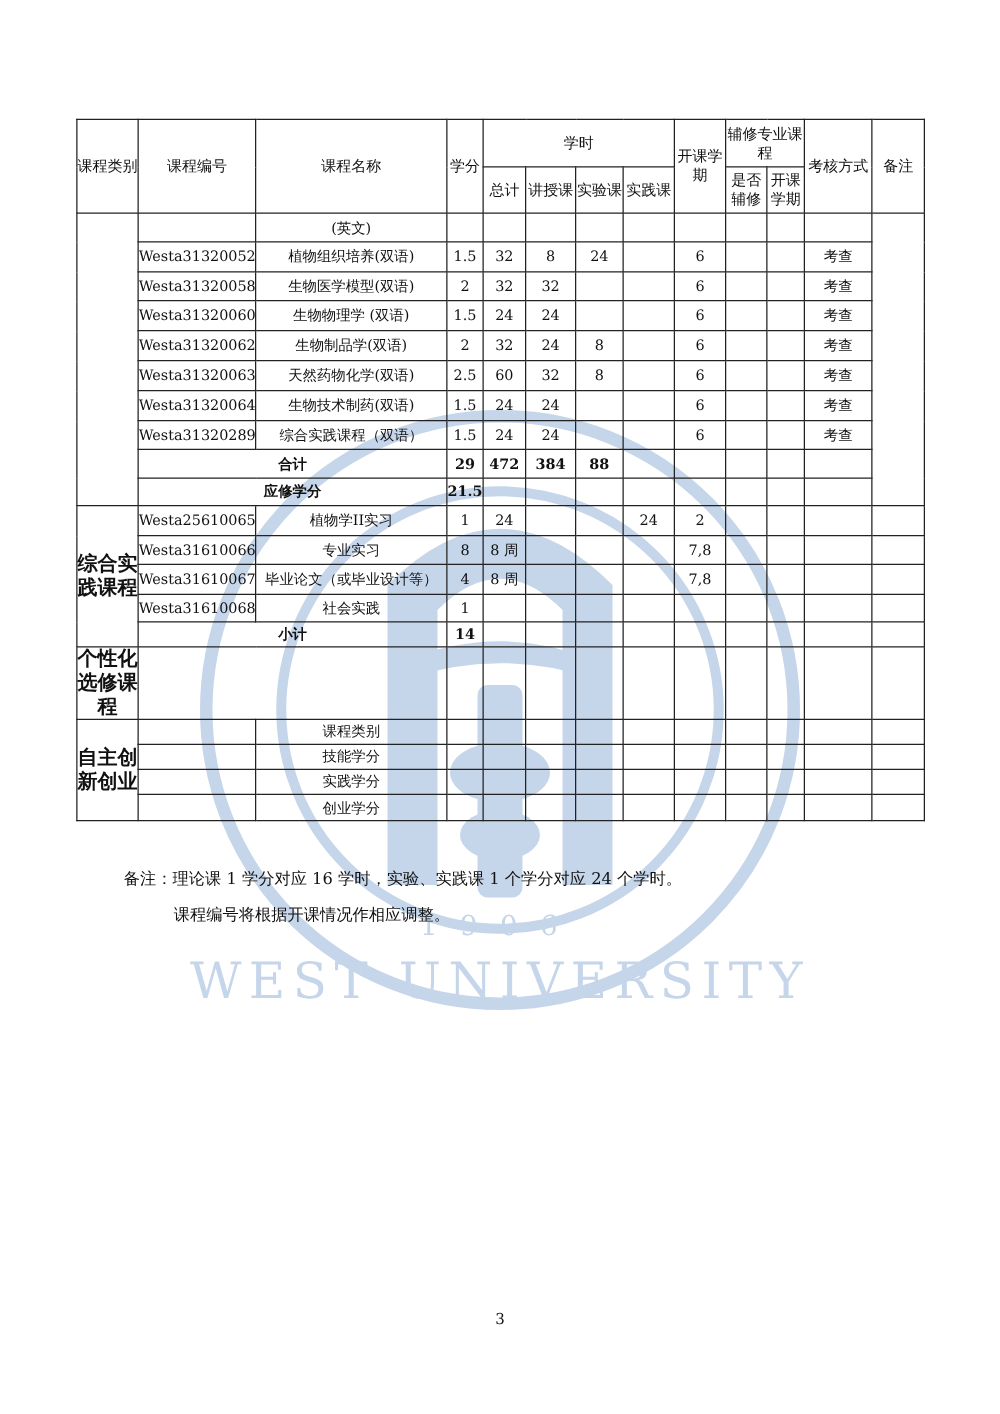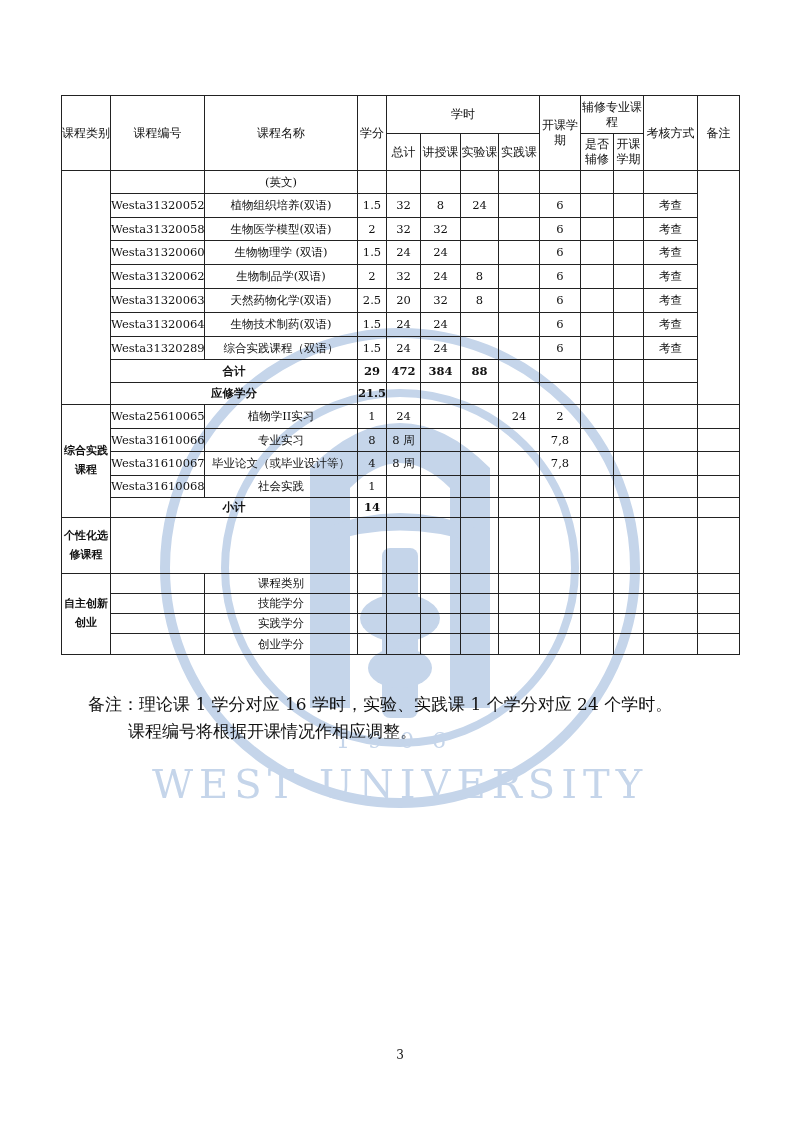--- a/index.html
+++ b/index.html
@@ -11,23 +11,23 @@
   .page { position: absolute; left: 0; top: 0; width: 800px; height: 1131px; z-index: 1; }
   table.plan {
     position: absolute; left: 61px; top: 95px; border-collapse: collapse; table-layout: fixed;
     width: 678px; font-size: 11.5px;
   }
   table.plan td {
     border: 1px solid #222; text-align: center; vertical-align: middle; padding: 0; line-height: 15px;
     background: transparent;
   }
   table.plan td.head { font-family: "DejaVu Sans", "Liberation Sans", sans-serif; font-size: 12px; }
-  table.plan td.cat { font-family: Liberation Mono, monospace; font-size: 11px; font-weight: bold; line-height: 19px; }
+  table.plan td.cat { font-family: Liberation Serif, serif; font-size: 16px; font-weight: bold; line-height: 19px; }
   table.plan td.bold { font-weight: bold; }
-  .notes { position: absolute; left: 88px; top: 690px; font-size: 17px; line-height: 28px; }
+  .notes { position: absolute; left: 99px; top: 690px; font-size: 13px; line-height: 28px; }
   .notes .indent { padding-left: 40px; font-family: Liberation Serif, serif; }
   .pagenum { position: absolute; left: 0; width: 800px; top: 1048px; text-align: center; font-size: 12px; }
 </style>
 </head>
 <body>
 
 <svg class="watermark" viewBox="0 0 500 520" xmlns="http://www.w3.org/2000/svg">
   <g fill="none" stroke="#c5d5ea">
     <circle cx="250" cy="250" r="235" stroke-width="10"></circle>
     <circle cx="250" cy="250" r="175" stroke-width="8"></circle>
@@ -146,21 +146,21 @@
       <td></td>
       <td>6</td>
       <td></td>
           <td></td>
       <td>考查</td>
     </tr>
     <tr style="height:24px">
       <td>Westa31320063</td>
       <td>天然药物化学(双语)</td>
       <td>2.5</td>
-      <td>20</td>
+      <td>60</td>
       <td>32</td>
       <td>8</td>
       <td></td>
       <td>6</td>
       <td></td>
           <td></td>
       <td>考查</td>
     </tr>
     <tr style="height:24px">
       <td>Westa31320064</td>

